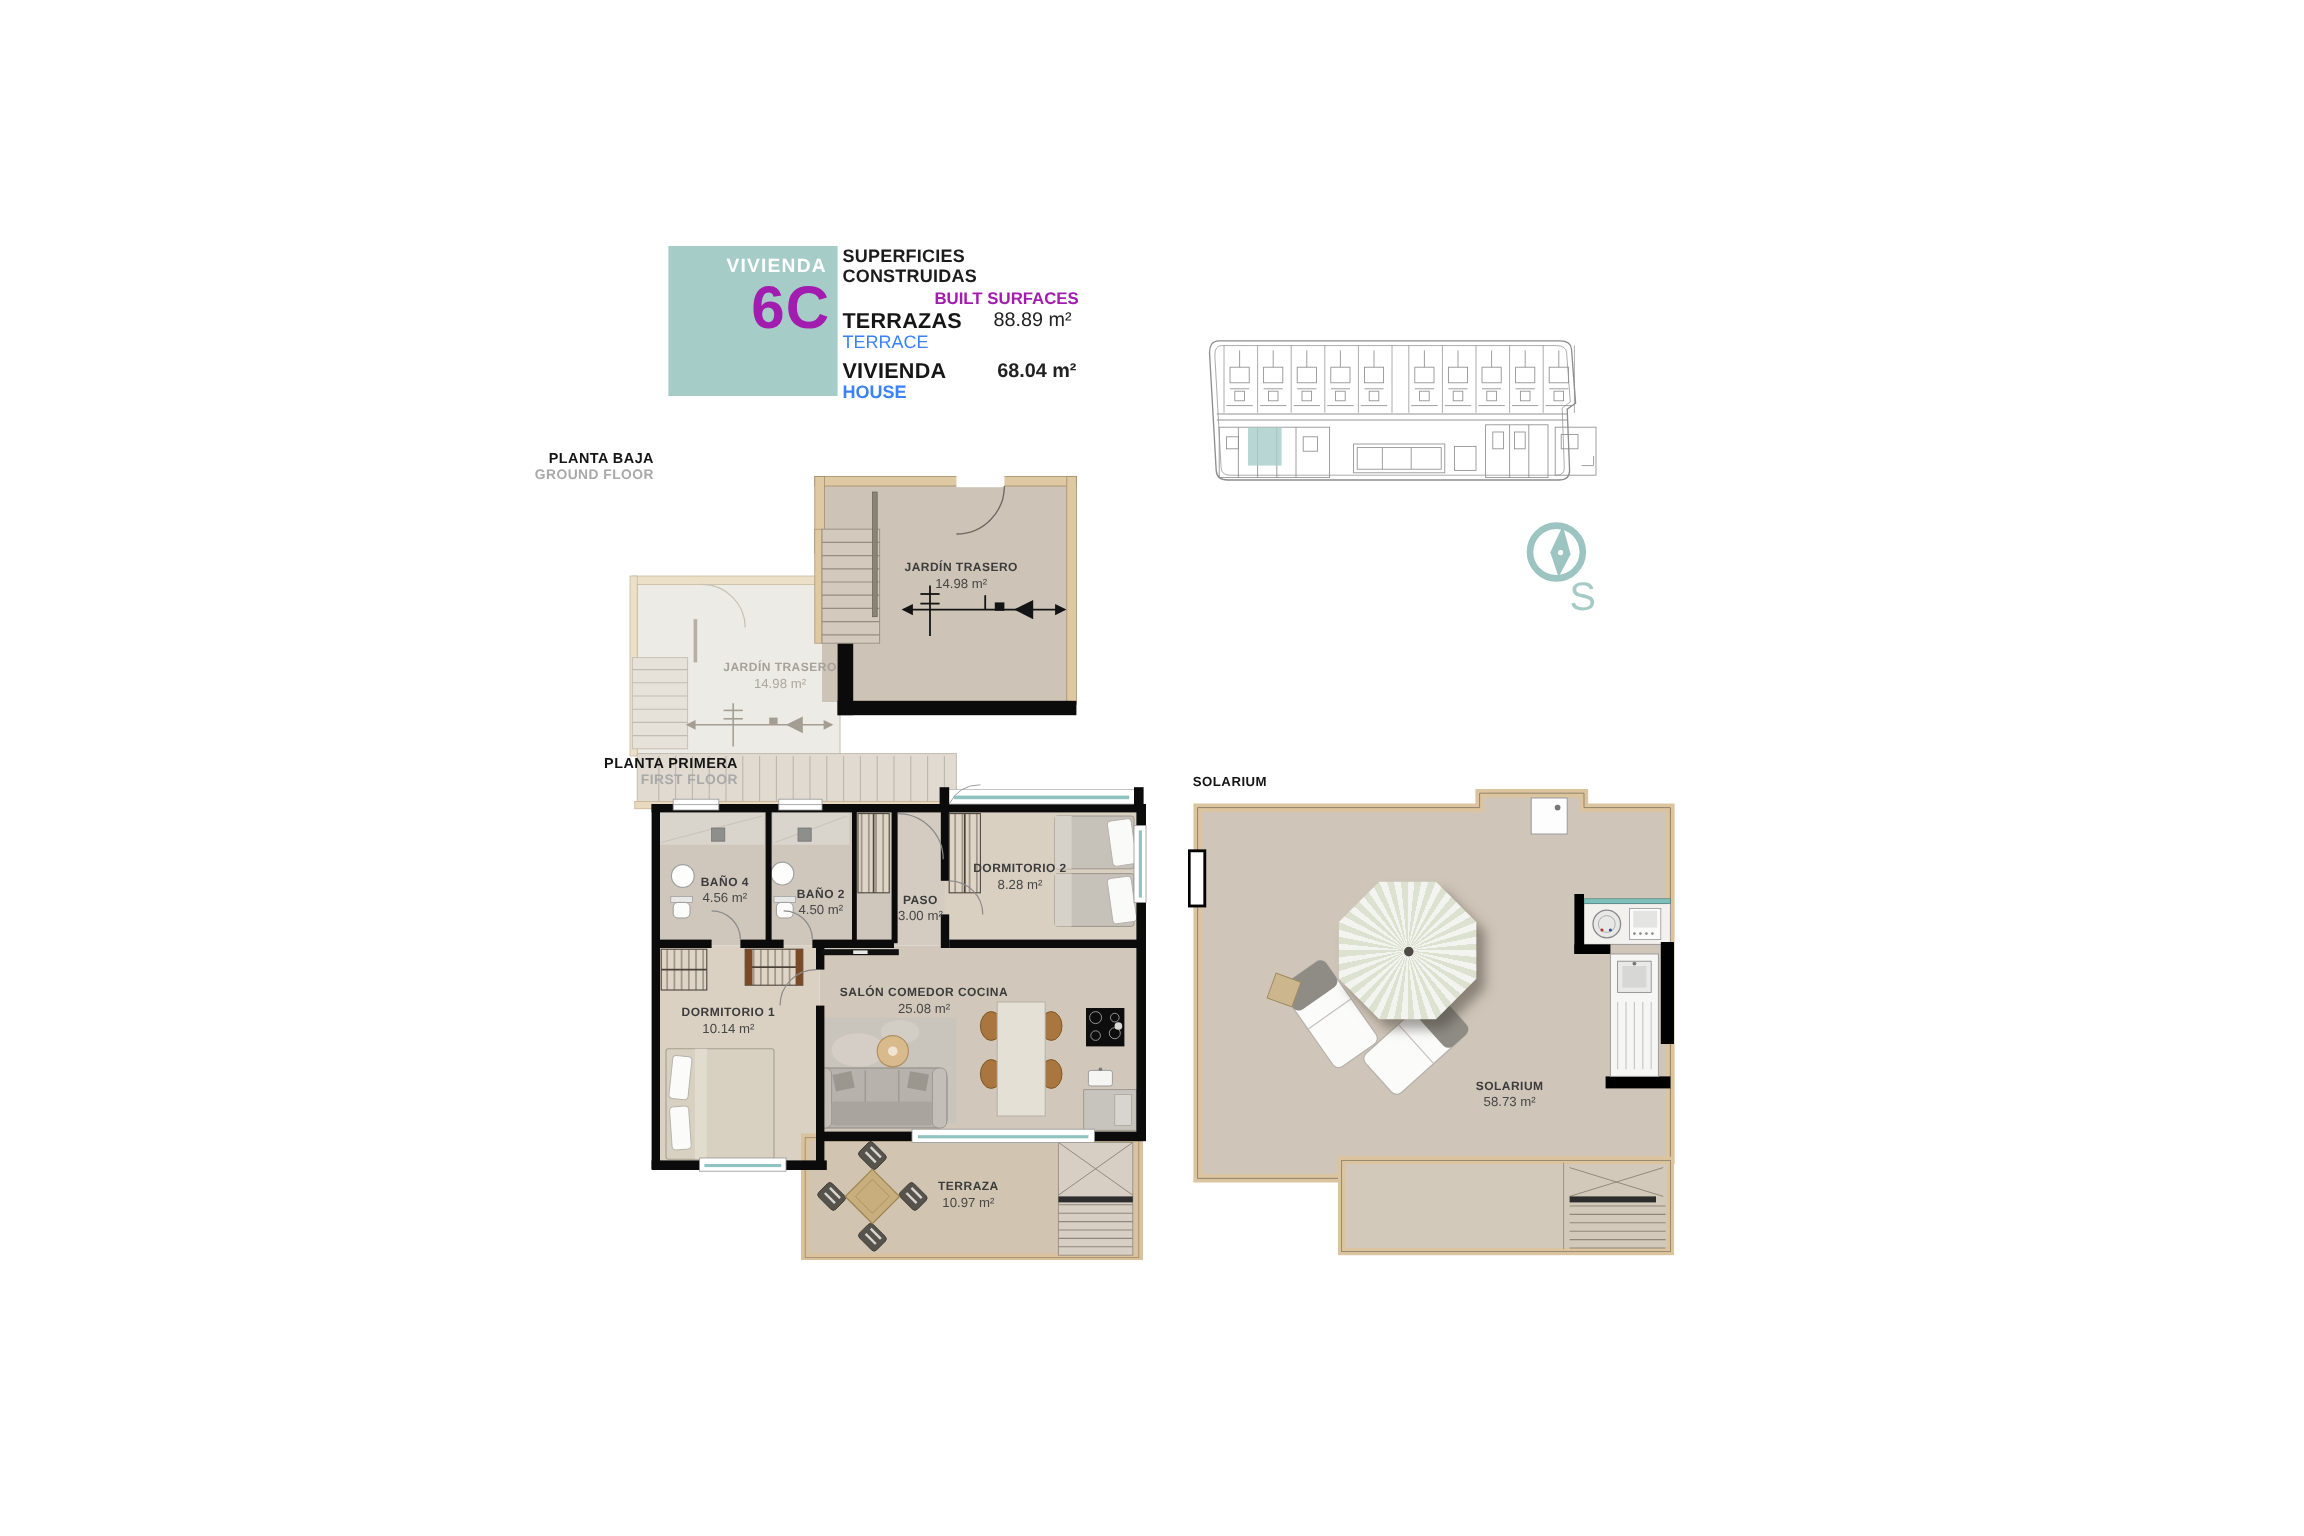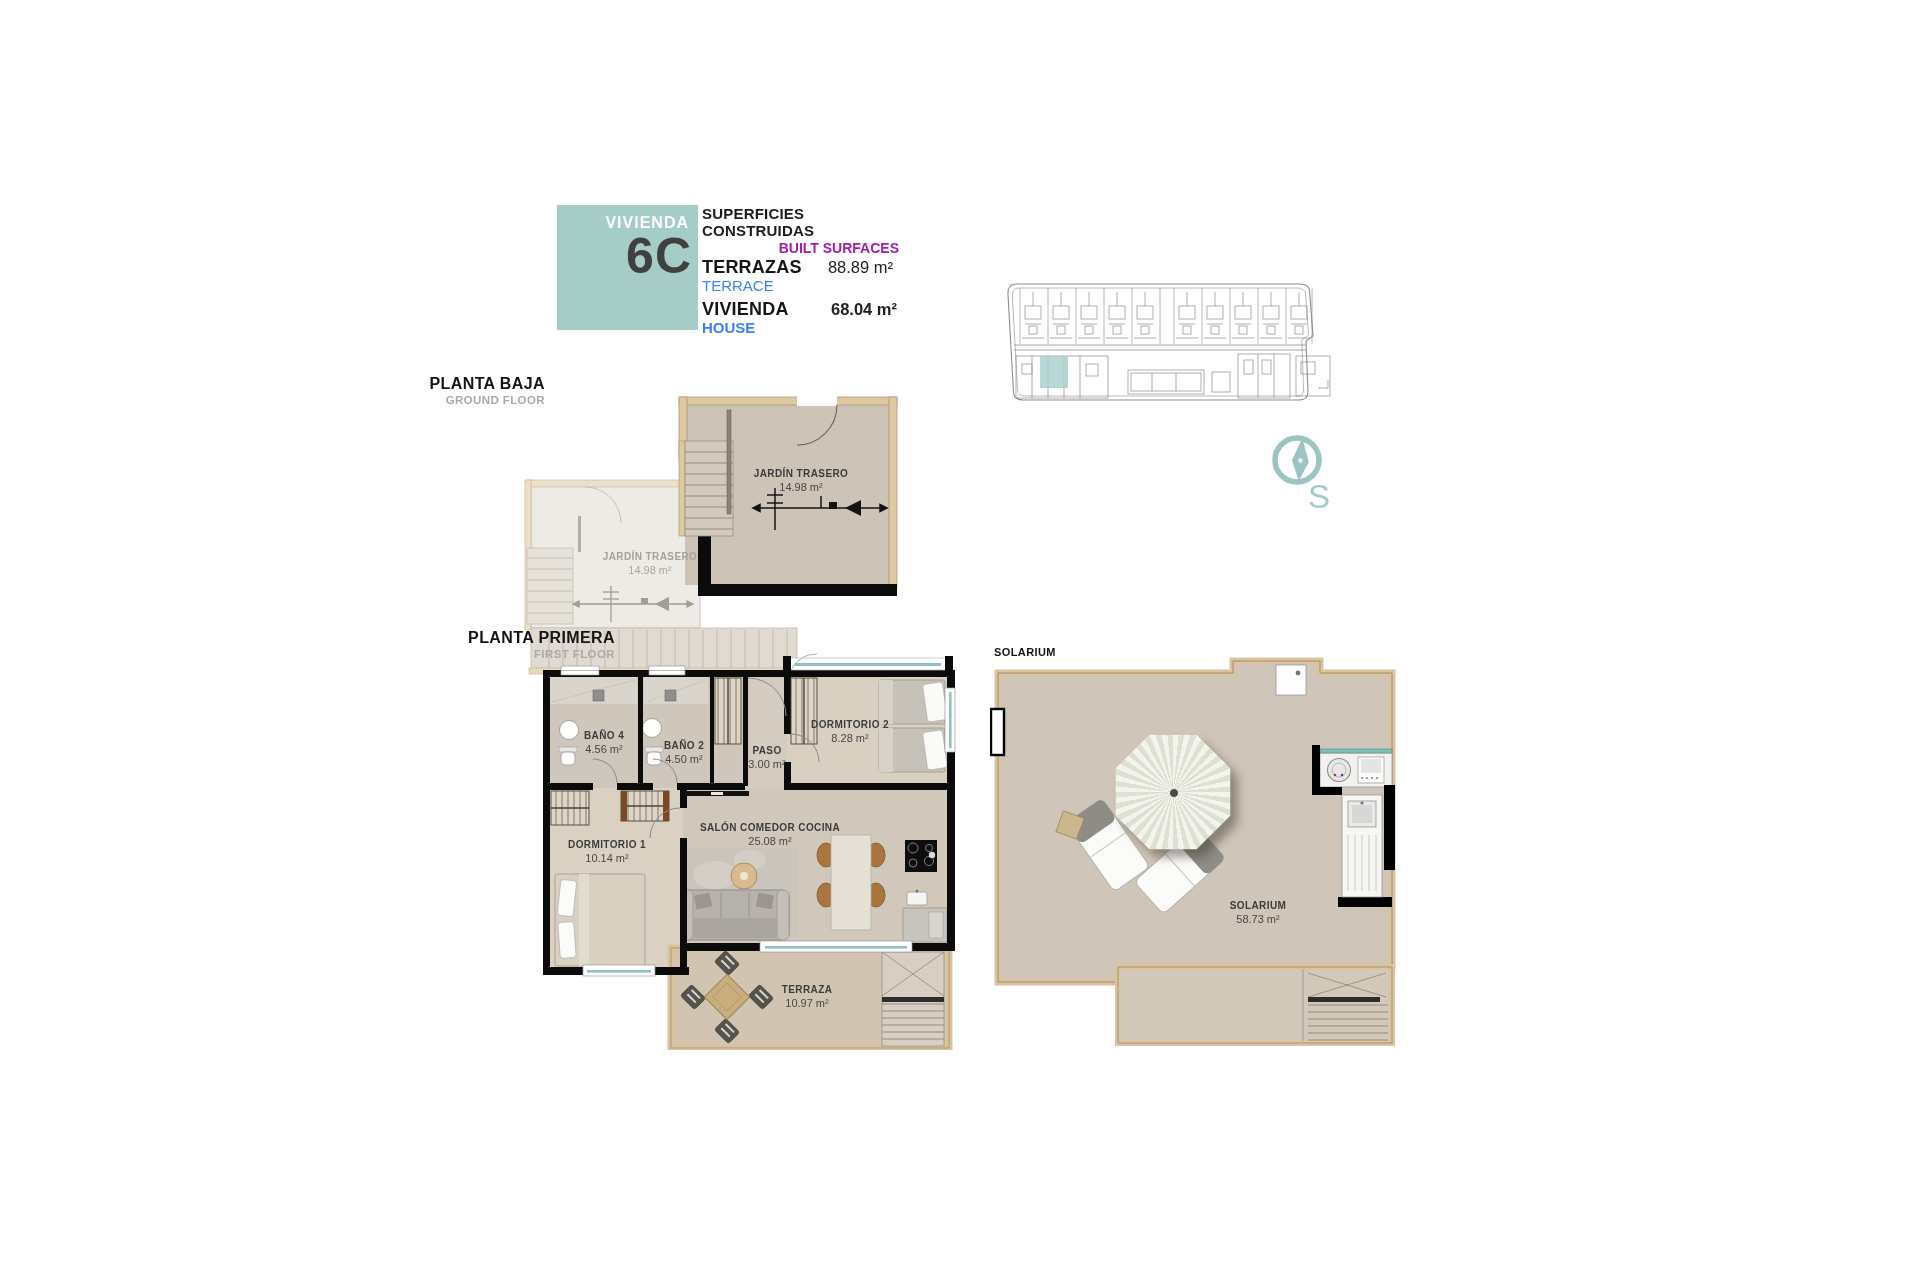--- a/index.html
+++ b/index.html
@@ -2,33 +2,33 @@
 <html><head>
 <meta charset="utf-8">
 <style>
   html,body{margin:0;padding:0;background:#fff;}
   #sheet{position:relative;width:1572px;height:1280px;background:#ffffff;overflow:hidden;
          font-family:"Liberation Sans","DejaVu Sans",sans-serif;color:#1c1c1c;}
   .abs{position:absolute;}
   
   .badge{left:557px;top:205px;width:141px;height:125px;background:#a6ccc8;text-align:right;}
   .badge .bl{position:absolute;right:9px;top:9px;font-size:16px;font-weight:bold;color:#fff;letter-spacing:1px;}
-  .badge .bn{position:absolute;right:6px;top:22px;font-size:50px;font-weight:bold;color:#404040;letter-spacing:1px;}
+  .badge .bn{position:absolute;right:6px;top:22px;font-size:50px;font-weight:bold;color:#a21caf;letter-spacing:1px;}
   .hinfo{left:702px;top:205px;width:197px;}
   .hinfo .t1{font-size:15px;font-weight:bold;color:#1c1c1c;letter-spacing:.2px;}
   .hinfo .t2{font-size:14px;font-weight:bold;color:#a21caf;text-align:right;margin-top:1px;}
   .srow{position:absolute;left:0;width:197px;}
   .srow .lab{font-size:18px;font-weight:bold;color:#161616;letter-spacing:.2px;}
   .srow .sub{font-size:15px;color:#3b82f6;margin-top:-1px;}
   .srow .val{position:absolute;right:6px;top:1px;font-size:16.5px;color:#222;}
   .srow.b .sub{font-weight:bold;}
   .srow.b .val{font-weight:bold;right:2px;}
   
   .ftitle{text-align:right;}
-  .ftitle .a{font-size:16px;font-weight:bold;color:#141414;letter-spacing:.4px;}
+  .ftitle .a{font-size:12px;font-weight:bold;color:#141414;letter-spacing:.4px;}
   .ftitle .b{font-size:11.5px;font-weight:bold;color:#a9a9a9;letter-spacing:.4px;margin-top:1px;}
   .ptitle{font-size:11px;font-weight:bold;color:#141414;letter-spacing:.4px;}
   
   .lbl{transform:translateX(-50%);text-align:center;white-space:nowrap;}
   .lbl .n{font-size:10px;font-weight:600;color:#3c3c3c;letter-spacing:.4px;}
   .lbl .a2{font-size:11px;color:#474747;margin-top:1.5px;}
   .lbl.faded .n{color:#a7a199;}
   .lbl.faded .a2{color:#aca69e;}
   
   .south{font-size:33px;font-weight:500;color:#a5cbc7;}

